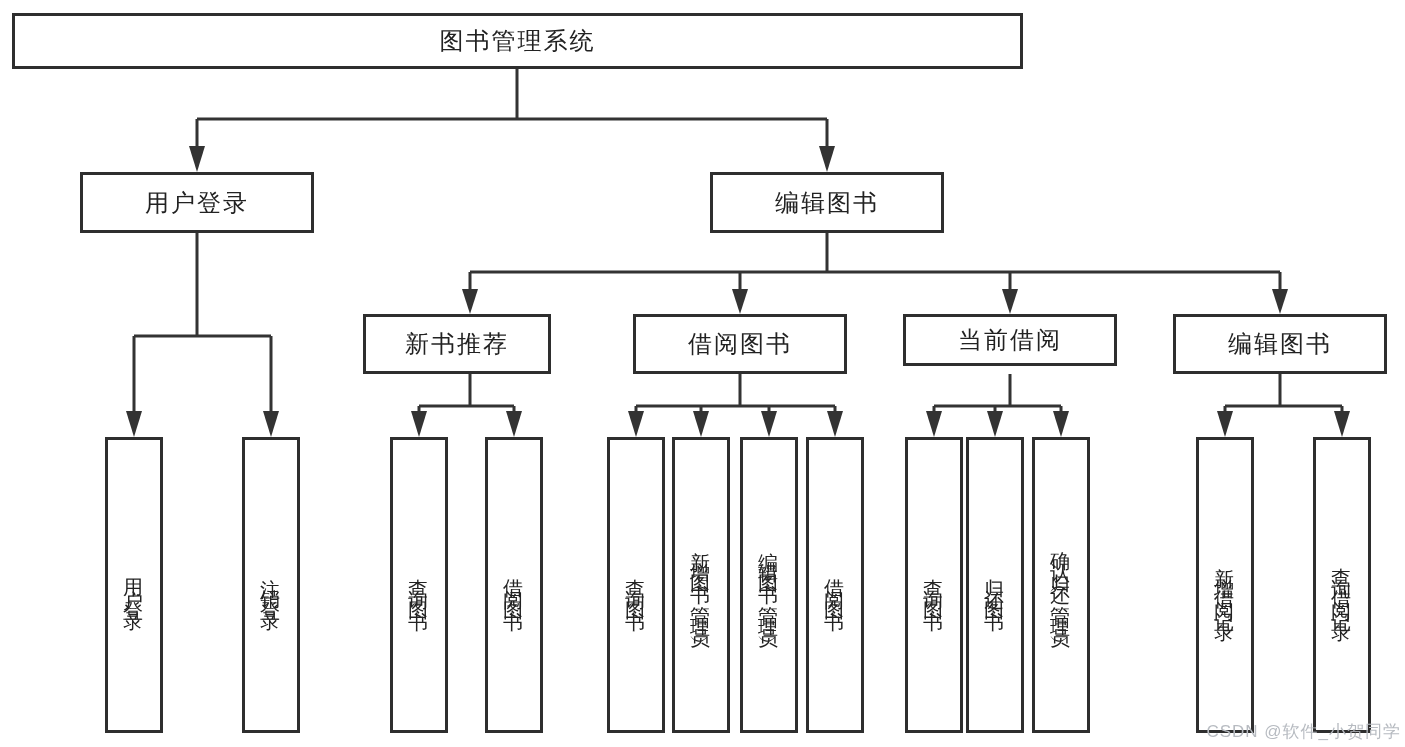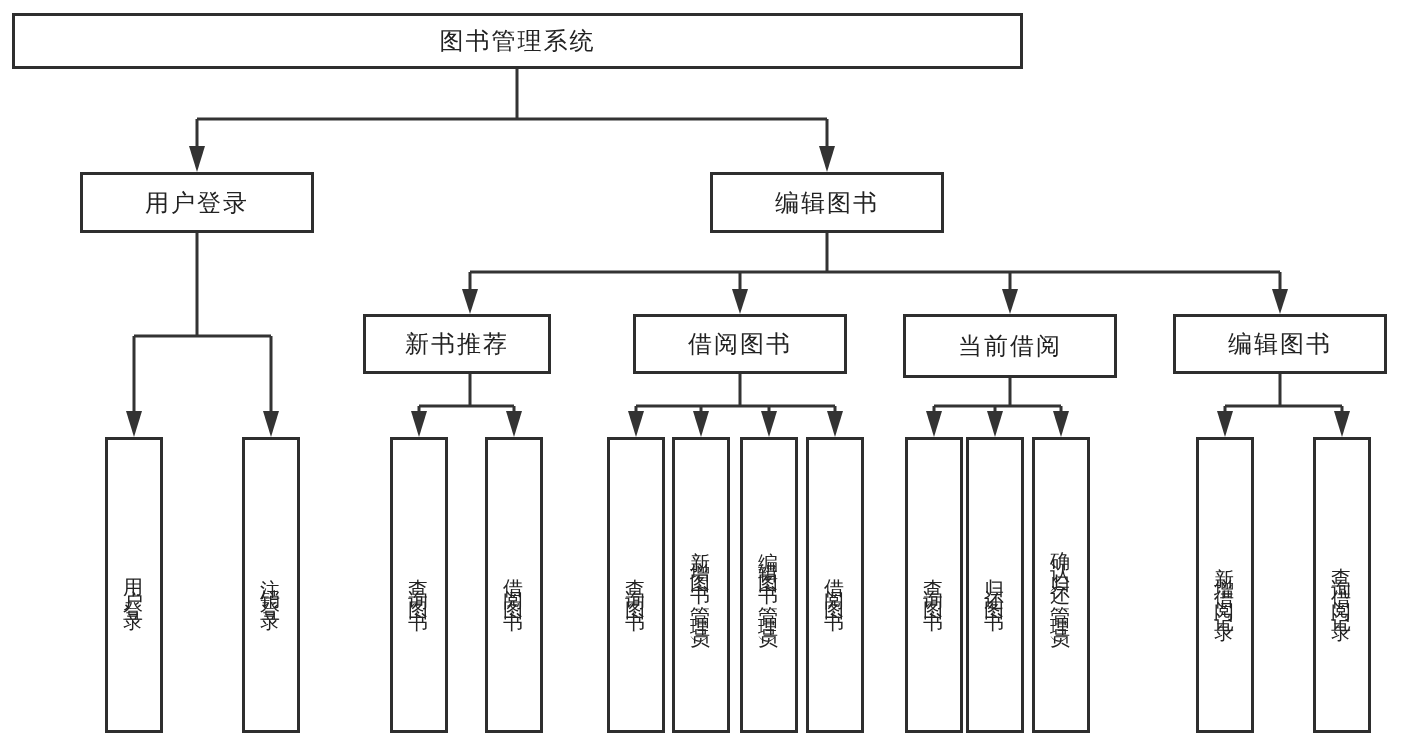--- a/index.html
+++ b/index.html
@@ -86,35 +86,36 @@
     </g>
   </svg>
 
   <div class="box h" style="left:12px;top:13px;width:1011px;height:56px">图书管理系统</div>
 
   <div class="box h" style="left:80px;top:172px;width:234px;height:61px">用户登录</div>
   <div class="box h" style="left:710px;top:172px;width:234px;height:61px">编辑图书</div>
 
   <div class="box h" style="left:363px;top:314px;width:188px;height:60px">新书推荐</div>
   <div class="box h" style="left:633px;top:314px;width:214px;height:60px">借阅图书</div>
-  <div class="box h" style="left:903px;top:314px;width:214px;height:64px">当前借阅</div>
+  <div class="box h" style="left:903px;top:314px;width:214px;height:52px">当前借阅</div>
   <div class="box h" style="left:1173px;top:314px;width:214px;height:60px">编辑图书</div>
 
   <div class="box v" style="left:105px;top:437px;width:58px;height:296px">用户登录</div>
   <div class="box v" style="left:242px;top:437px;width:58px;height:296px">注销登录</div>
 
   <div class="box v" style="left:390px;top:437px;width:58px;height:296px">查询图书</div>
   <div class="box v" style="left:485px;top:437px;width:58px;height:296px">借阅图书</div>
 
   <div class="box v" style="left:607px;top:437px;width:58px;height:296px">查询图书</div>
   <div class="box v" style="left:672px;top:437px;width:58px;height:296px">新增图书（管理员）</div>
   <div class="box v" style="left:740px;top:437px;width:58px;height:296px">编辑图书（管理员）</div>
   <div class="box v" style="left:806px;top:437px;width:58px;height:296px">借阅图书</div>
 
   <div class="box v" style="left:905px;top:437px;width:58px;height:296px">查询图书</div>
   <div class="box v" style="left:966px;top:437px;width:58px;height:296px">归还图书</div>
   <div class="box v" style="left:1032px;top:437px;width:58px;height:296px">确认归还（管理员）</div>
 
   <div class="box v" style="left:1196px;top:437px;width:58px;height:296px">新增借阅记录</div>
   <div class="box v" style="left:1313px;top:437px;width:58px;height:296px">查询借阅记录</div>
 
+  <div class="watermark">CSDN @软件_小贺同学</div>
 
 </div>
 
 </body></html>

